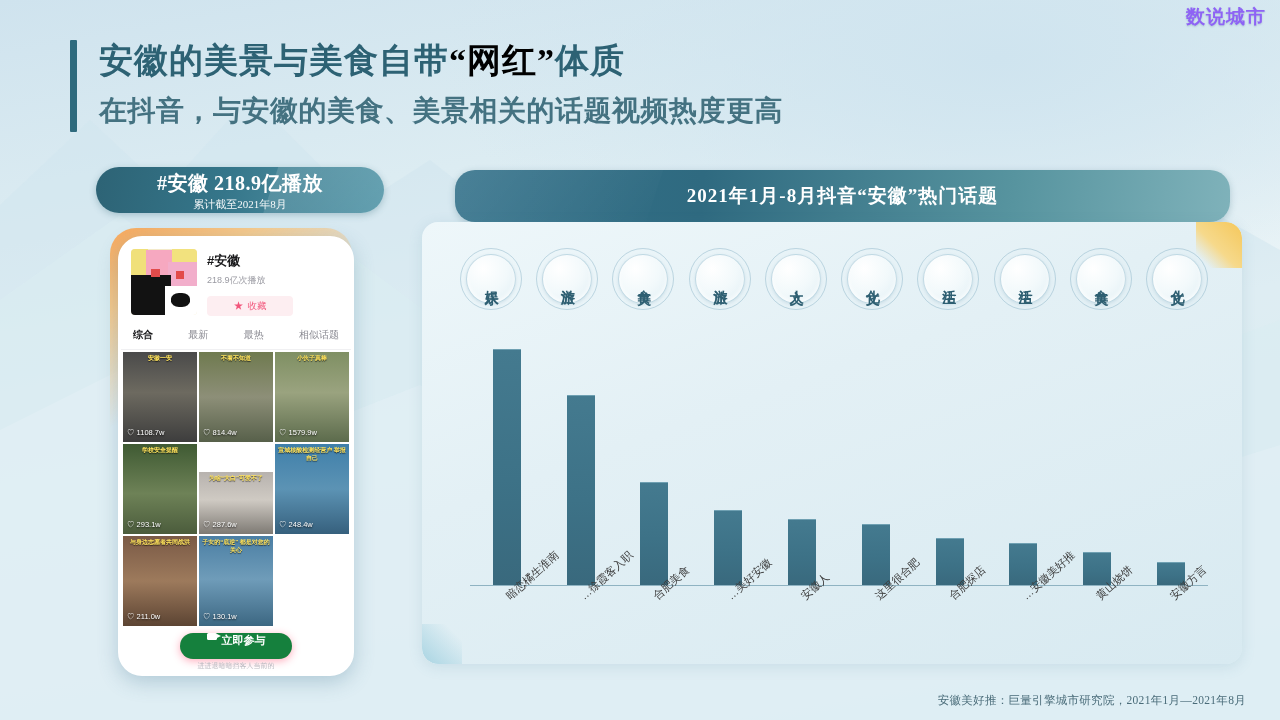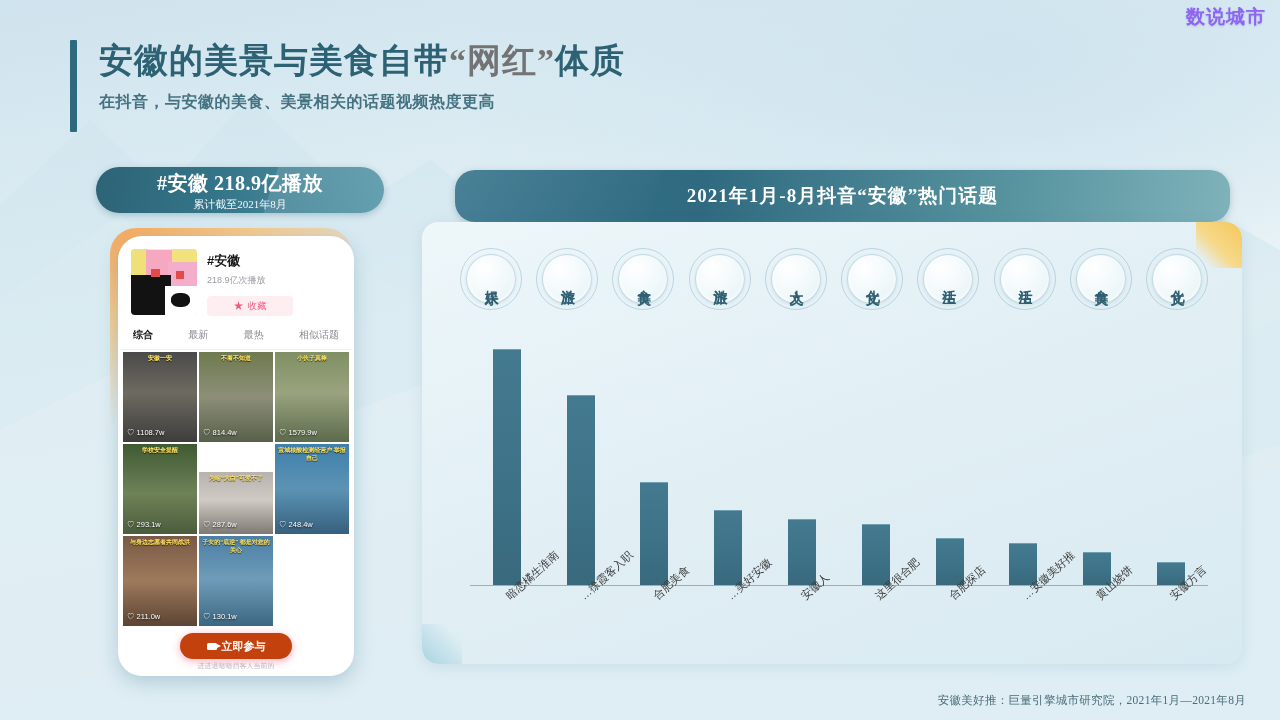--- a/index.html
+++ b/index.html
@@ -33,23 +33,23 @@
   }
 
   
   .title-wrap { position:absolute; left:70px; top:38px; display:flex; gap:22px; }
   .title-bar { width:7px; height:92px; background:#2e6a7d; border-radius:1px; flex:none; margin-top:2px;}
   .title-texts { padding-top:2px; }
   .h1 {
     font-size:34px; font-weight:bold; color:#2d6274; letter-spacing:1px;
     line-height:1.25; white-space:nowrap;
   }
-  .h1 .accent { color:#737373; }
+  .h1 .accent { color:#000000; }
   .h2 {
-    margin-top:9px; font-size:16px; font-weight:bold; color:#3d6c7c;
+    margin-top:9px; font-size:28px; font-weight:bold; color:#3d6c7c;
     letter-spacing:.5px; white-space:nowrap; opacity:.95;
   }
 
   
   .badge-left {
     position:absolute; left:96px; top:167px; width:288px; height:46px;
     border-radius:23px;
     background:linear-gradient(100deg,#2d6375 0%, #35768a 45%, #5b9bac 100%);
     box-shadow:0 2px 7px rgba(45,99,117,.30);
     color:#fff; text-align:center; overflow:hidden;
@@ -233,23 +233,23 @@
   .v3{background:linear-gradient(180deg,#7f8f63 0%,#9aa37f 45%,#5c6b4c 100%);}
   .v4{background:linear-gradient(180deg,#3f5a33 0%,#6e8257 55%,#4b5c3c 100%);}
   .v5{background:linear-gradient(180deg,#b7b2ae 0%,#cfcac3 45%,#7e7a74 100%);margin-top:28px;}
   .v6{background:linear-gradient(180deg,#3f7faa 0%,#5c93b4 50%,#36607d 100%);}
   .v7{background:linear-gradient(180deg,#8e9aa2 0%,#a9b4ba 50%,#6a757c 100%);}
   .v8{background:linear-gradient(180deg,#7a5a46 0%,#9d7a5c 50%,#5c4433 100%);}
   .v9{background:linear-gradient(180deg,#4b7fa4 0%,#6f9cb9 48%,#3c6782 100%);}
 
   .ph-cta {
     position:absolute; left:50%; bottom:14px; transform:translateX(-50%);
-    width:112px; height:26px; border-radius:13px; background:#c2410c;
+    width:112px; height:26px; border-radius:13px; background:#15803d;
     color:#fff; font-family:"Liberation Sans",sans-serif; font-size:11px; font-weight:bold;
-    display:flex; align-items:center; justify-content:center; gap:5px;
+    display:flex; align-items:flex-start; justify-content:center; gap:5px;
     box-shadow:0 2px 8px rgba(254,44,85,.40);
     margin-top:25px;
   }
   .cam { width:10px; height:7px; background:#fff; border-radius:1.5px; position:relative; }
   .cam::after{content:"";position:absolute;right:-4px;top:1px;border-left:4px solid #fff;border-top:2.5px solid transparent;border-bottom:2.5px solid transparent;}
   .ph-bottomtxt {
     position:absolute; left:0; right:0; bottom:2px; text-align:center;
     font-family:"Liberation Sans",sans-serif; font-size:7px; color:#b9b9c0;
   }
 </style>

